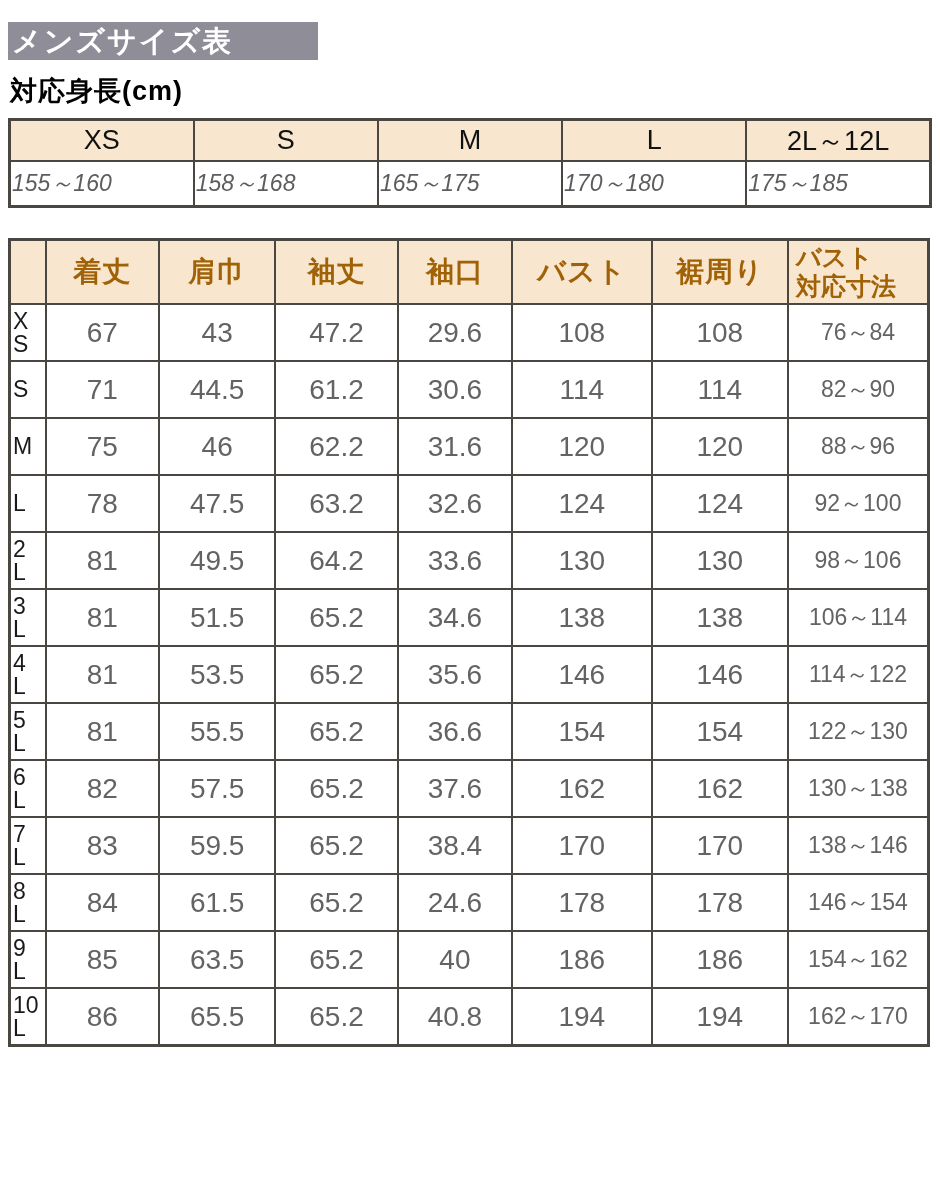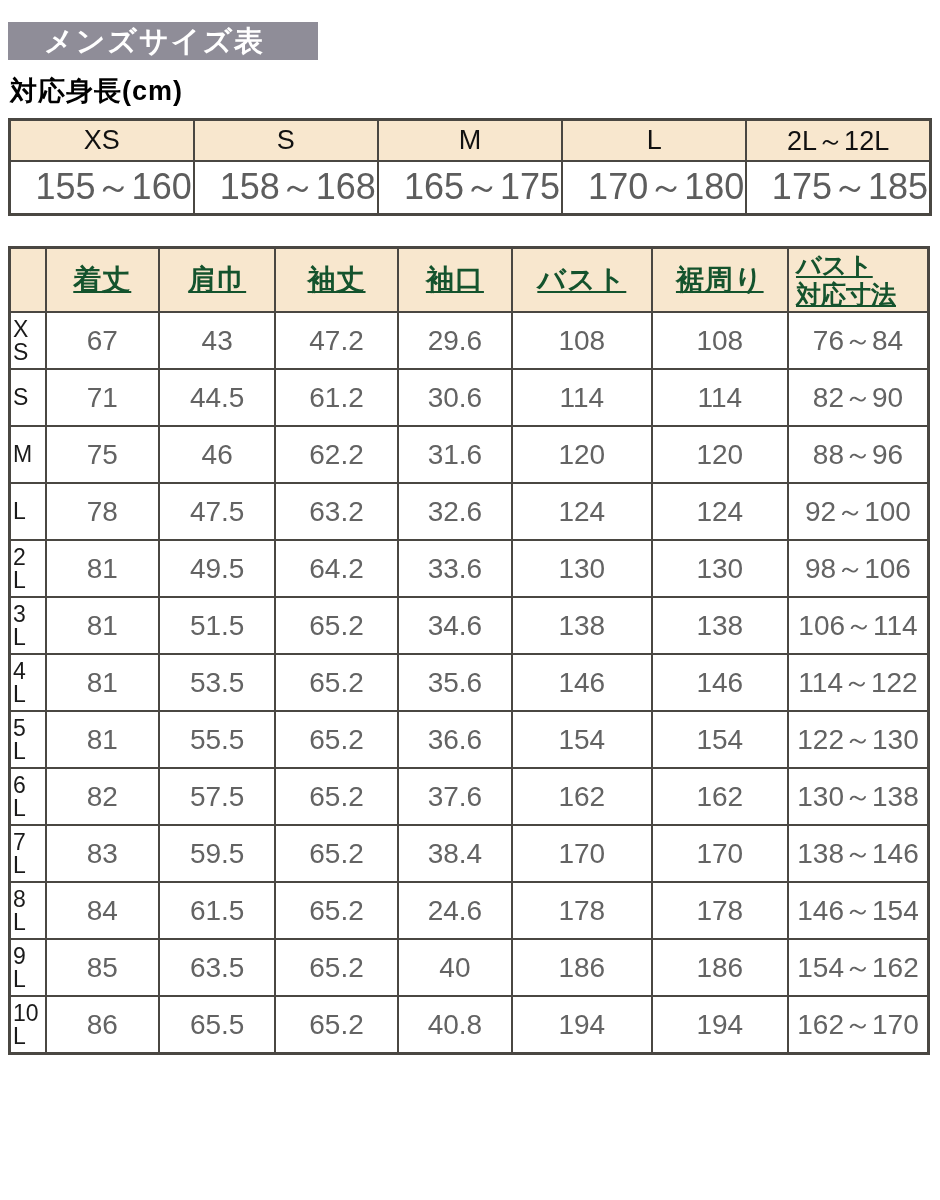--- a/index.html
+++ b/index.html
@@ -16,21 +16,21 @@
     padding: 22px 8px 0 8px;
     overflow: hidden;
     background: #ffffff;
   }
   
   .title-bar {
     width: 310px;
     height: 38px;
     line-height: 38px;
     box-sizing: border-box;
-    padding-left: 36px;
+    padding-left: 4px;
     background: #8f8d98;
     color: #ffffff;
     font-size: 29px;
     font-weight: bold;
     letter-spacing: 2px;
   }
   
   .section-label {
     margin: 13px 0 9px 2px;
     font-size: 27px;
@@ -55,43 +55,43 @@
     height: 37px;
     font-size: 27px;
     font-weight: normal;
     color: #111111;
     text-align: center;
   }
   .height-table td {
     background: #ffffff;
     border: 2px solid #4a4742;
     height: 41px;
-    font-size: 36px;
+    font-size: 23px;
     color: #5d5d5d;
-    text-align: right;
+    text-align: left;
+    font-style: italic;
   }
   
   .size-table {
     margin-top: 30px;
     width: 922px;
     border: 3px solid #4a4742;
   }
   .size-table th, .size-table td {
     border: 2px solid #4a4742;
     text-align: center;
     vertical-align: middle;
   }
   .size-table thead th {
     background: #f8e7ce;
     height: 60px;
     font-size: 28px;
     font-weight: bold;
-    color: #14532d;
+    color: #a16207;
     letter-spacing: 1px;
-    text-decoration: underline;
   }
   .size-table thead th.corner { background: #f8e7ce; }
   .size-table thead th.multiline {
     white-space: pre-line;
     text-align: left;
     padding-left: 7px;
     font-size: 25px;
     line-height: 1.18;
     letter-spacing: 0;
   }
@@ -103,21 +103,21 @@
   }
   .size-table tbody td.size-label {
     color: #1a1a1a;
     font-size: 23px;
     line-height: 0.98;
     padding: 1px 0;
     text-align: left;
     padding-left: 2px;
     letter-spacing: 0;
   }
-  .size-table tbody td.range { font-size: 28px; margin-left: 46px; }
+  .size-table tbody td.range { font-size: 23px; margin-left: 46px; }
 </style>
 </head>
 <body>
 
 <div class="page">
 
   <div class="title-bar">メンズサイズ表</div>
 
   <div class="section-label">対応身長(cm)</div>
 

